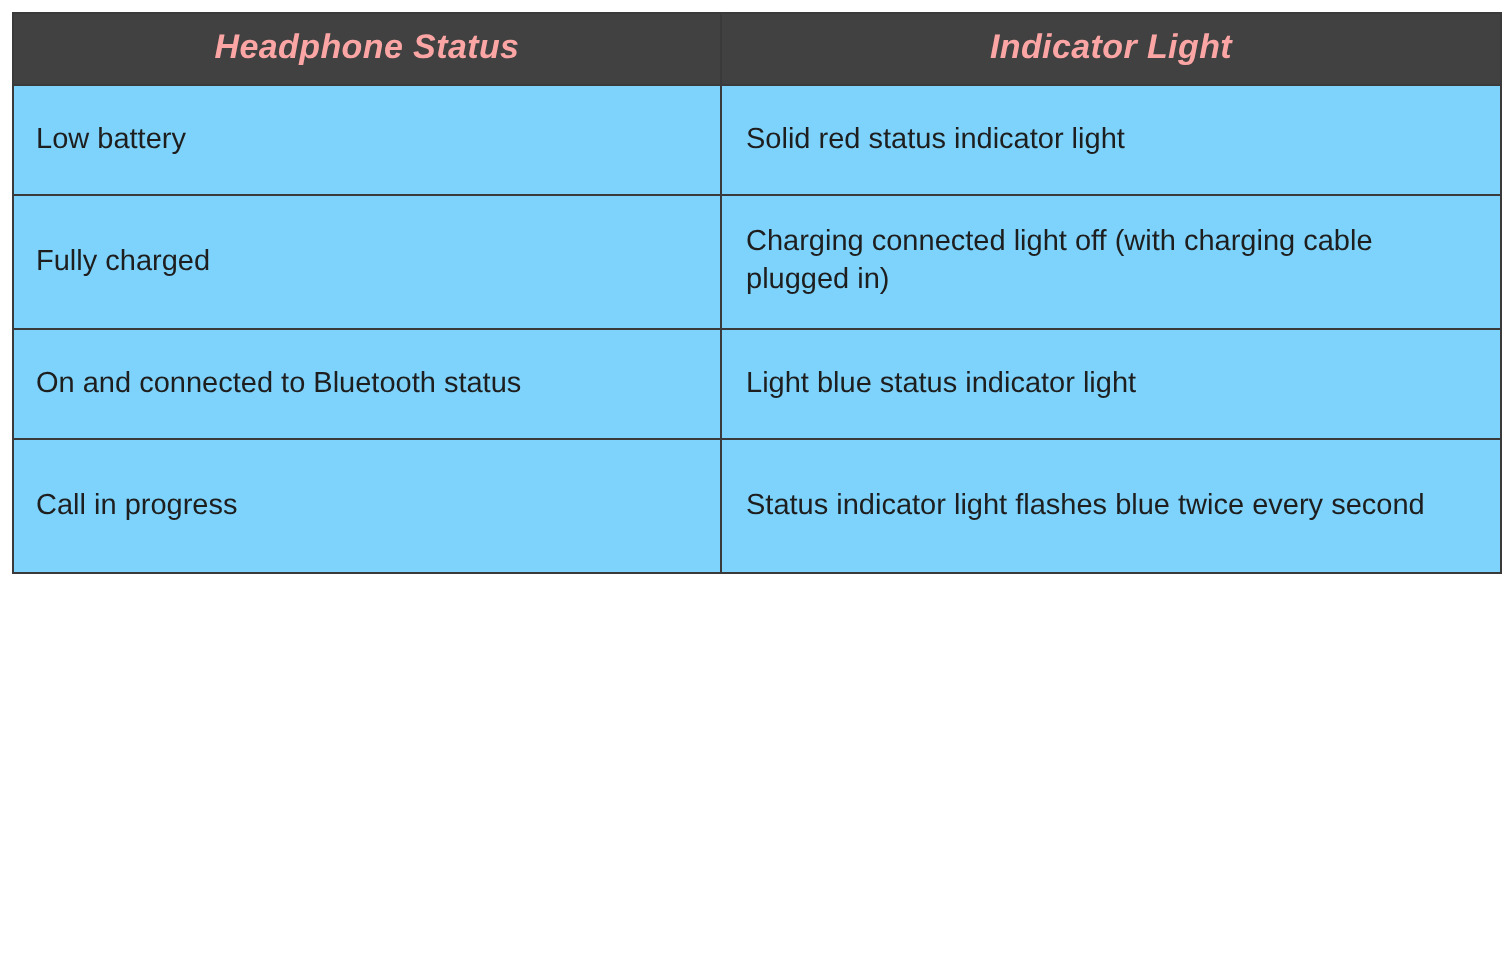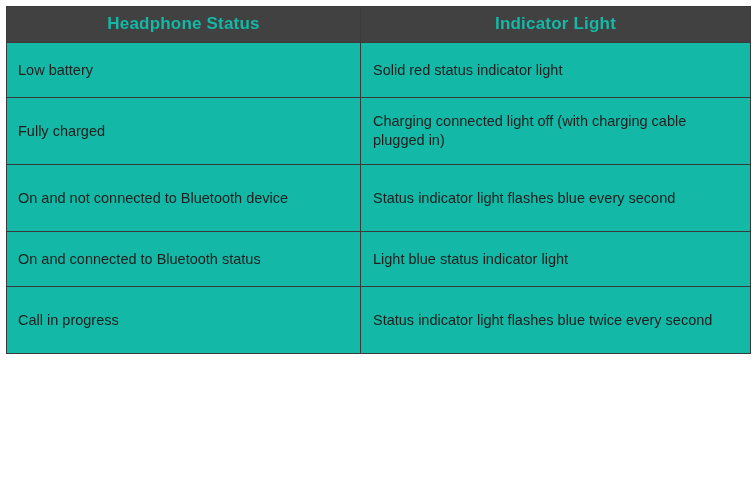--- a/index.html
+++ b/index.html
@@ -23,36 +23,37 @@
     border-collapse: collapse;
     table-layout: fixed;
     width: 744px;
     border: 1px solid #3a3a3a;
   }
   table.status-table col.col-status { width: 354px; }
   table.status-table col.col-indicator { width: 390px; }
 
   thead th {
     background: #414141;
-    color: #14b8a6;
+    color: #fca5a5;
     font-size: 17px;
     font-weight: bold;
     text-align: center;
     padding: 7px 6px 8px 6px;
     border: 1px solid #3a3a3a;
     letter-spacing: 0.2px;
+    font-style: italic;
   }
   tbody td {
     border: 1px solid #3a3a3a;
     color: #1e1e1e;
     font-size: 14.5px;
     line-height: 1.28;
     padding: 9px 10px 9px 11px;
     vertical-align: middle;
-    background: #14b8a6;
+    background: #7dd3fc;
   }
   tbody tr.row-1 td { height: 36px; }
   tbody tr.row-2 td { height: 36px; }
   tbody tr.row-3 td { height: 48px; }
   tbody tr.row-4 td { height: 48px; }
   tbody tr.row-5 td { height: 48px; }
   tbody tr.row-6 td { height: 36px; }
   tbody tr.row-7 td { height: 48px; }
   tbody tr.row-8 td { height: 48px; }
   tbody td.cell-indicator { padding-left: 12px; }
@@ -74,24 +75,20 @@
     </thead>
     <tbody>
       <tr class="row-1">
         <td class="cell-status">Low battery</td>
         <td class="cell-indicator">Solid red status indicator light</td>
       </tr>
       <tr class="row-3">
         <td class="cell-status">Fully charged</td>
         <td class="cell-indicator">Charging connected light off (with charging cable plugged in)</td>
       </tr>
-      <tr class="row-5">
-        <td class="cell-status">On and not connected to Bluetooth device</td>
-        <td class="cell-indicator">Status indicator light flashes blue every second</td>
-      </tr>
       <tr class="row-6">
         <td class="cell-status">On and connected to Bluetooth status</td>
         <td class="cell-indicator">Light blue status indicator light</td>
       </tr>
       <tr class="row-8">
         <td class="cell-status">Call in progress</td>
         <td class="cell-indicator">Status indicator light flashes blue twice every second</td>
       </tr>
     </tbody>
   </table>

